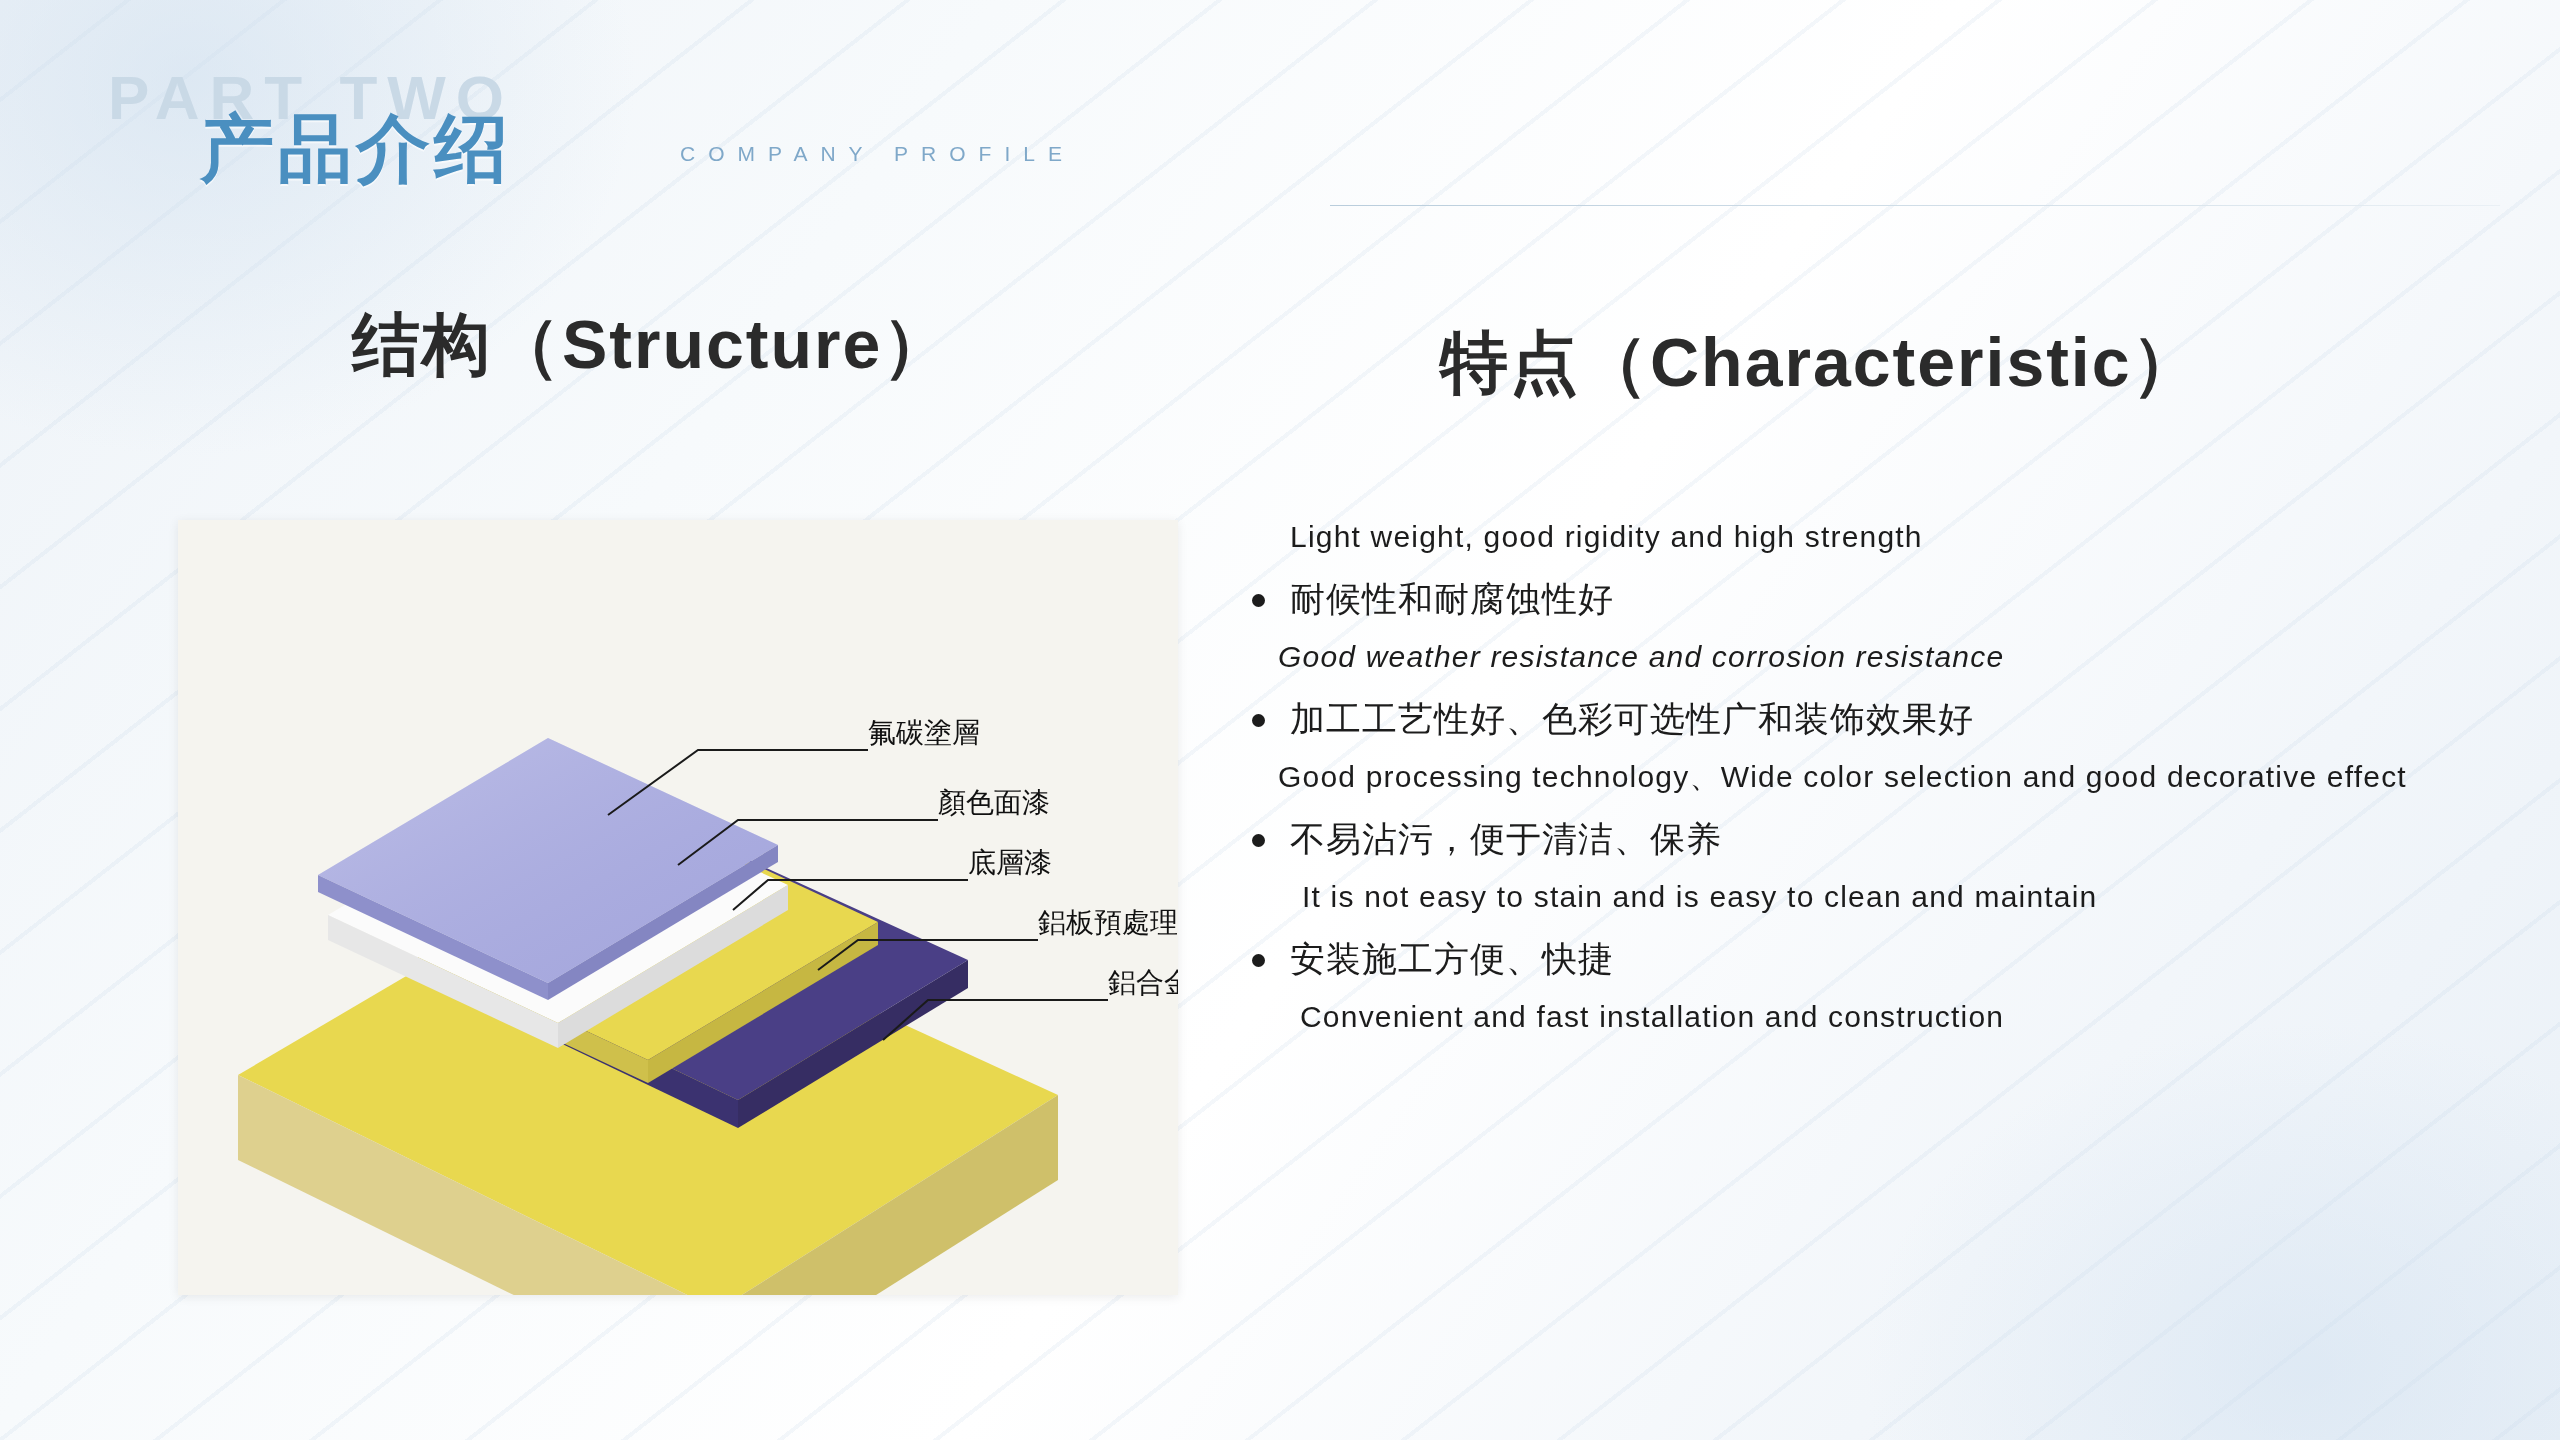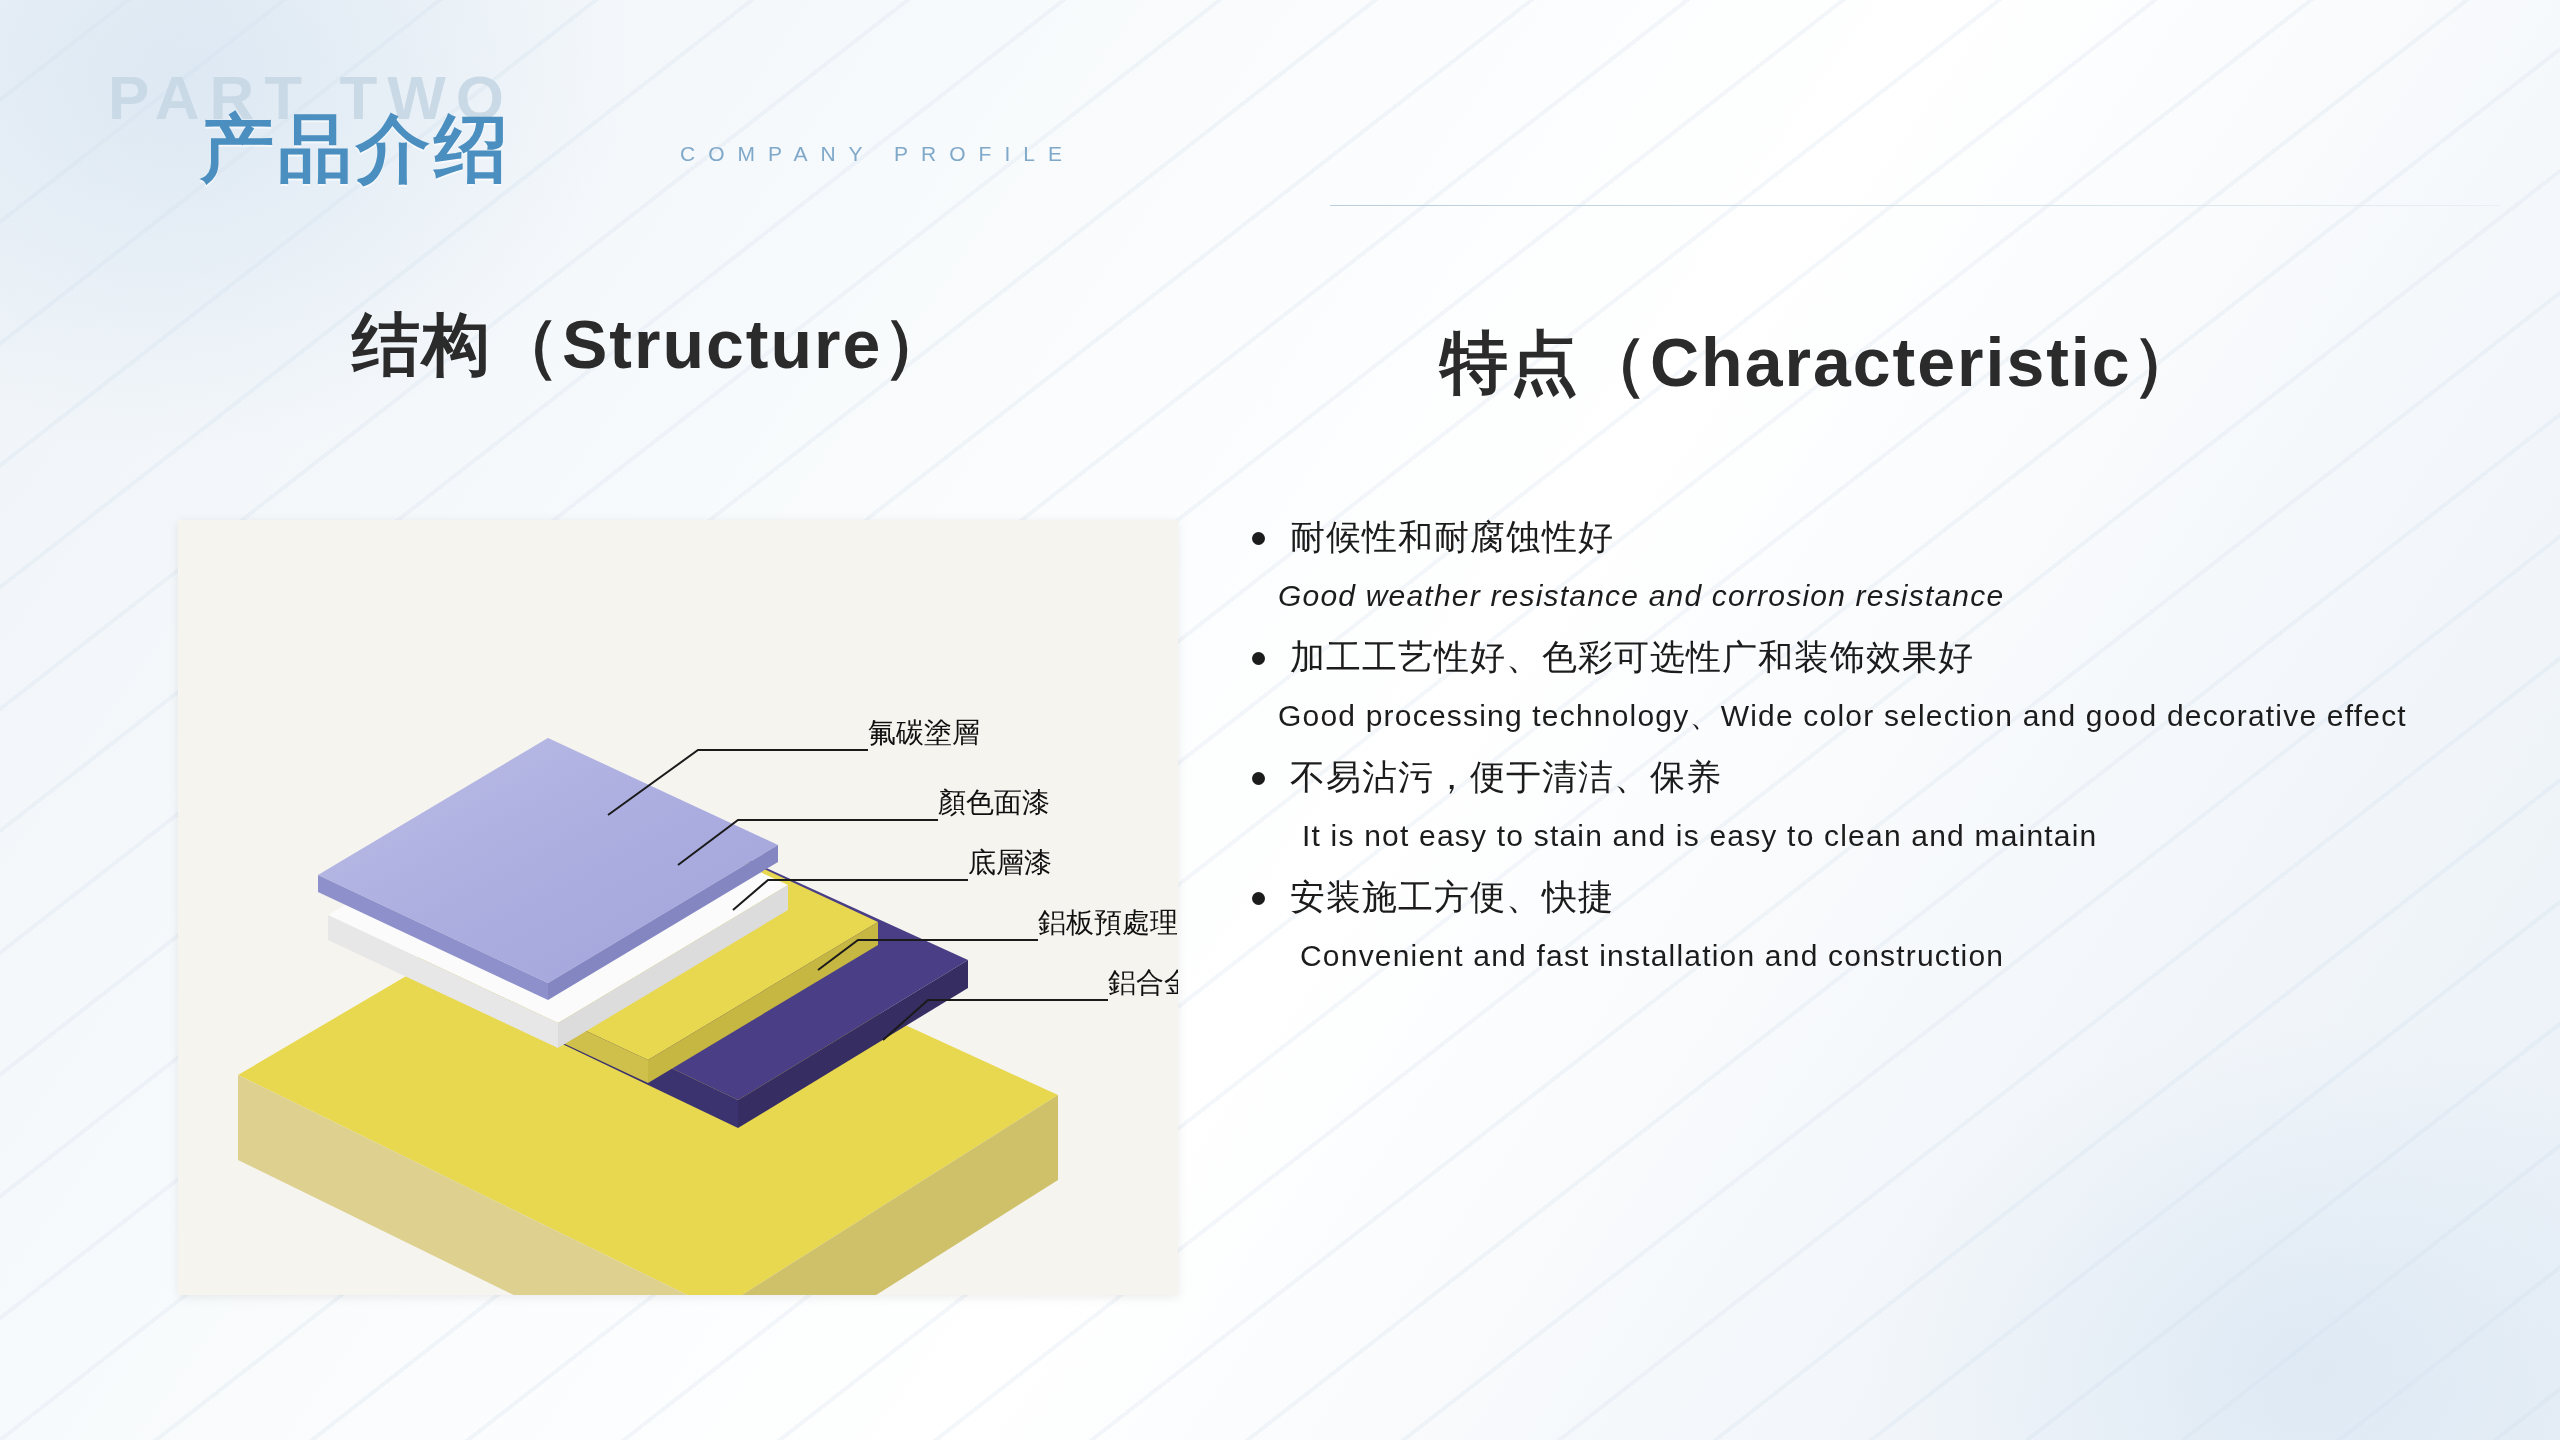--- a/index.html
+++ b/index.html
@@ -234,20 +234,21 @@
         <text x="790" y="352">底層漆</text>
         <text x="860" y="412">鋁板預處理層</text>
         <text x="930" y="472">鋁合金面板</text>
       </g>
     </svg>
   </div>
 
   <div class="bullets">
 
     <div class="bullet-row">
+      <div class="bullet-en en-indent-1">Light weight, good rigidity and high strength</div>
     </div>
 
     <div class="bullet-row">
       <div class="bullet-cn">
         <span class="bullet-dot"></span>
         <span>耐候性和耐腐蚀性好</span>
       </div>
       <div class="bullet-en en-indent-2">Good weather resistance and corrosion resistance</div>
     </div>
 

